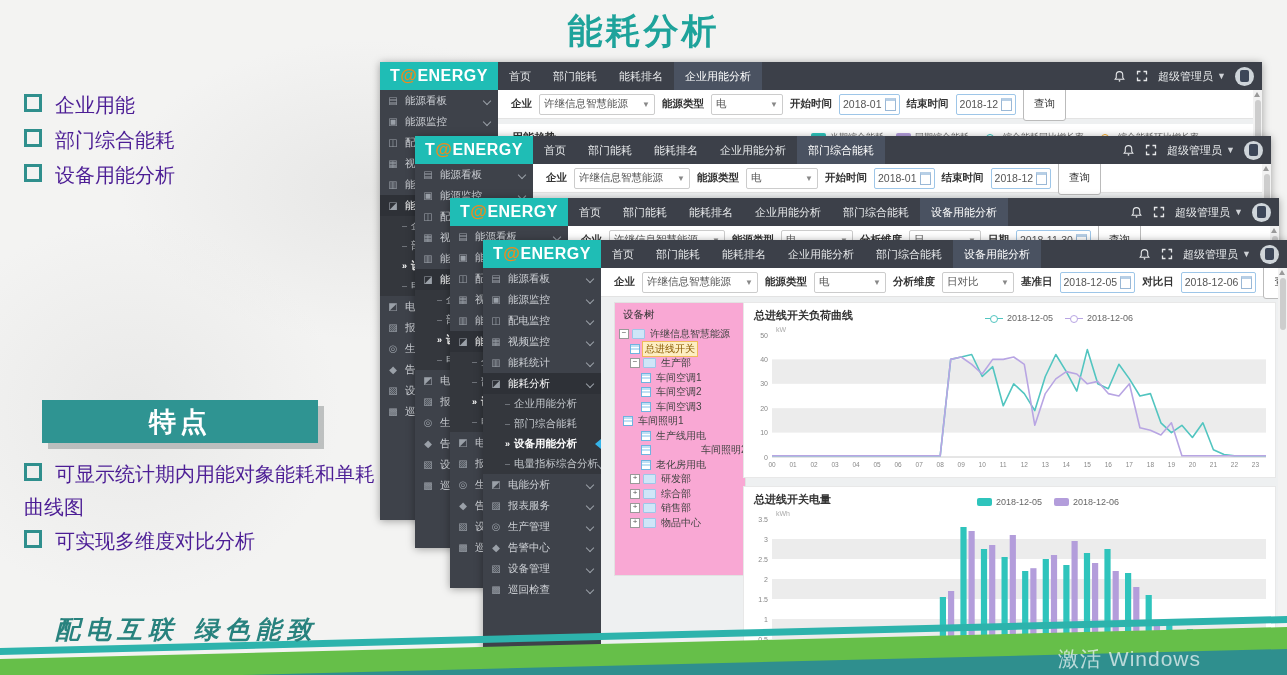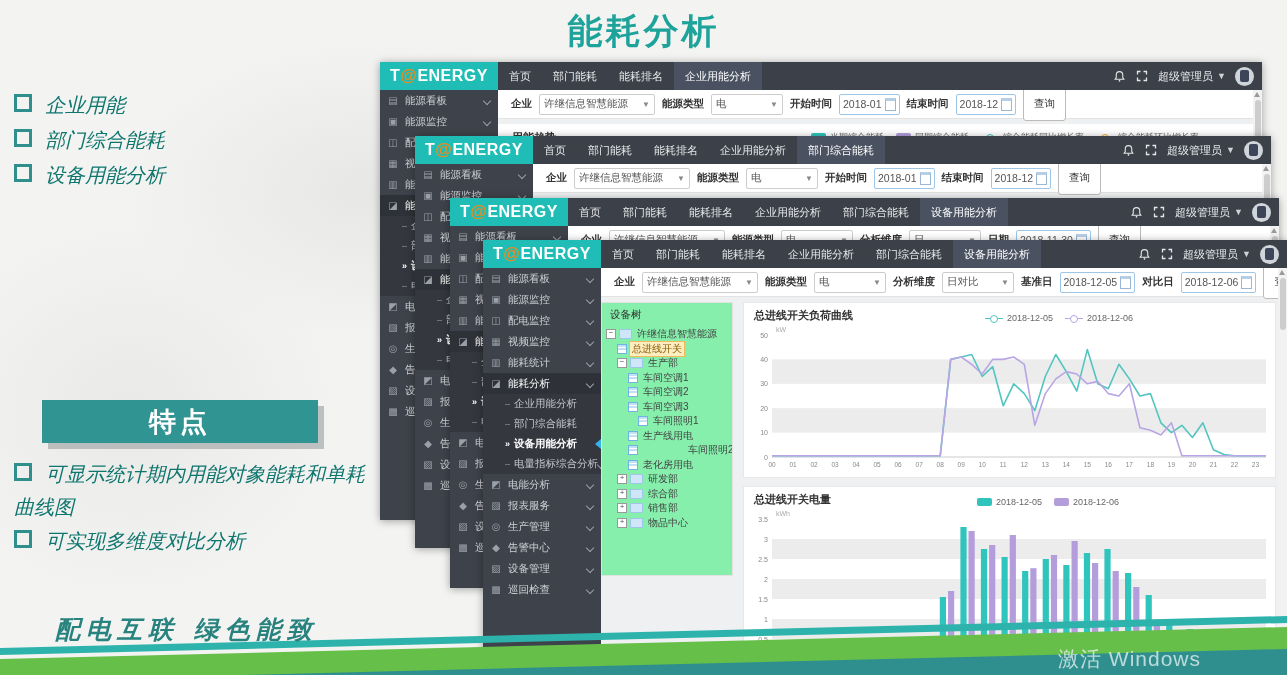--- a/index.html
+++ b/index.html
@@ -8,21 +8,21 @@
   .blob{position:absolute;border-radius:50%;pointer-events:none;}
   #blob1{left:120px;top:40px;width:500px;height:300px;background:radial-gradient(closest-side,#e7e7e6,rgba(231,231,230,0));}
   #blob2{left:-80px;top:220px;width:420px;height:380px;background:radial-gradient(closest-side,#e9e9e8,rgba(233,233,232,0));}
 
   .title{position:absolute;left:0;right:0;top:8px;text-align:center;font-size:35px;font-weight:bold;
          color:#1ea39b;letter-spacing:3px;z-index:5;}
   .secbox{position:absolute;left:42px;width:276px;height:43px;background:#2f9492;color:#fff;
           font-size:27px;font-weight:bold;display:flex;align-items:center;justify-content:center;
           letter-spacing:4px;box-shadow:6px 6px 0 rgba(145,152,152,.55);z-index:5;}
   #box1{top:42px;} #box2{top:400px;}
-  .bullets{position:absolute;left:14px;width:356px;font-size:20px;color:#0f766e;z-index:5;line-height:34px;font-style:italic;}
+  .bullets{position:absolute;left:24px;width:356px;font-size:20px;color:#4c1d95;z-index:5;line-height:34px;}
   #bullets1{top:88px;} #bullets2{top:458px;line-height:33px;}
   .sq{display:inline-block;width:12px;height:12px;border:3px solid #2f8f8d;margin-right:13px;}
   .bullet{margin-bottom:1px;}
 
   
   .win{position:absolute;background:#eef0f1;box-shadow:0 1px 8px rgba(0,0,0,.35);overflow:hidden;}
   #win1{left:380px;top:62px;width:882px;height:458px;z-index:1;}
   #win2{left:415px;top:136px;width:856px;height:412px;z-index:2;}
   #win3{left:450px;top:198px;width:829px;height:390px;z-index:3;}
   #win4{left:483px;top:240px;width:804px;height:435px;z-index:4;}
@@ -80,21 +80,21 @@
   .ring{width:18px;height:9px;position:relative;}
   .ring::before{content:"";position:absolute;left:0;right:0;top:4px;height:1px;background:currentColor;}
   .ring::after{content:"";position:absolute;left:5px;top:1px;width:6px;height:6px;border-radius:50%;
                border:1.5px solid currentColor;background:#fff;}
   .sb{position:absolute;right:0;top:0;bottom:0;width:9px;background:#f2f2f2;}
   .sb .up{position:absolute;top:2px;left:1px;width:0;height:0;border-left:3.5px solid transparent;
           border-right:3.5px solid transparent;border-bottom:5px solid #9a9a9a;}
   .sb .th{position:absolute;top:10px;left:1.5px;width:6px;height:52px;background:#cdcdcd;border-radius:3px;}
 
   
-  .tree-panel{position:absolute;left:0;top:34px;width:130px;height:272px;background:#86efac;
+  .tree-panel{position:absolute;left:13px;top:34px;width:130px;height:272px;background:#f9a8d4;
               border:1px solid #e2e2e2;font-size:10px;color:#444;overflow:hidden;}
   .tp-title{padding:5px 8px;font-size:10.5px;color:#333;}
   .trow{display:flex;align-items:center;height:14.5px;gap:3px;white-space:nowrap;}
   .texp{width:8px;height:8px;border:1px solid #999;background:#fff;flex:none;font-size:8px;line-height:6px;
         text-align:center;color:#555;}
   .tfold{width:11px;height:8px;background:#cfe6f8;border:1px solid #9ec6e8;border-radius:1px;flex:none;}
   .tdev{width:8px;height:8px;border:1px solid #6fb3e0;flex:none;
         background:linear-gradient(#bfe0f5 2px,#fff 2px,#fff 3px,#bfe0f5 3px,#bfe0f5 5px,#fff 5px);}
   .trow.sel .tlb{background:#fdeec2;outline:1px solid #f0b95a;color:#8a5a00;}
   .tlb{padding:0 2px;}
@@ -736,21 +736,21 @@
             <span class="tlb">车间空调1</span>
           </div>
           <div class="trow" style="padding-left: 26px;">
             <span class="tdev"></span>
             <span class="tlb">车间空调2</span>
           </div>
           <div class="trow" style="padding-left: 26px;">
             <span class="tdev"></span>
             <span class="tlb">车间空调3</span>
           </div>
-          <div class="trow" style="padding-left: 36px;">
+          <div class="trow" style="padding-left: 8px;">
             <span class="tdev"></span>
             <span class="tlb">车间照明1</span>
           </div>
           <div class="trow" style="padding-left: 26px;">
             <span class="tdev"></span>
             <span class="tlb">生产线用电</span>
           </div>
           <div class="trow" style="padding-left: 26px; gap: 48px;">
             <span class="tdev"></span>
             <span class="tlb">车间照明2</span>

